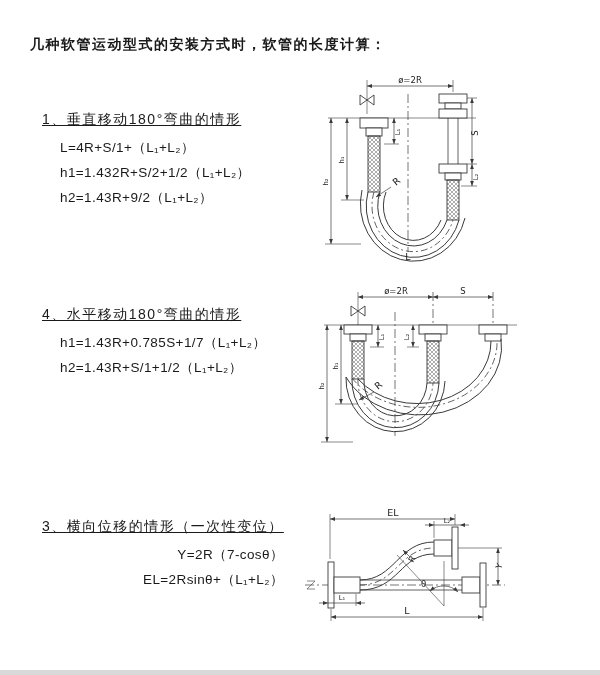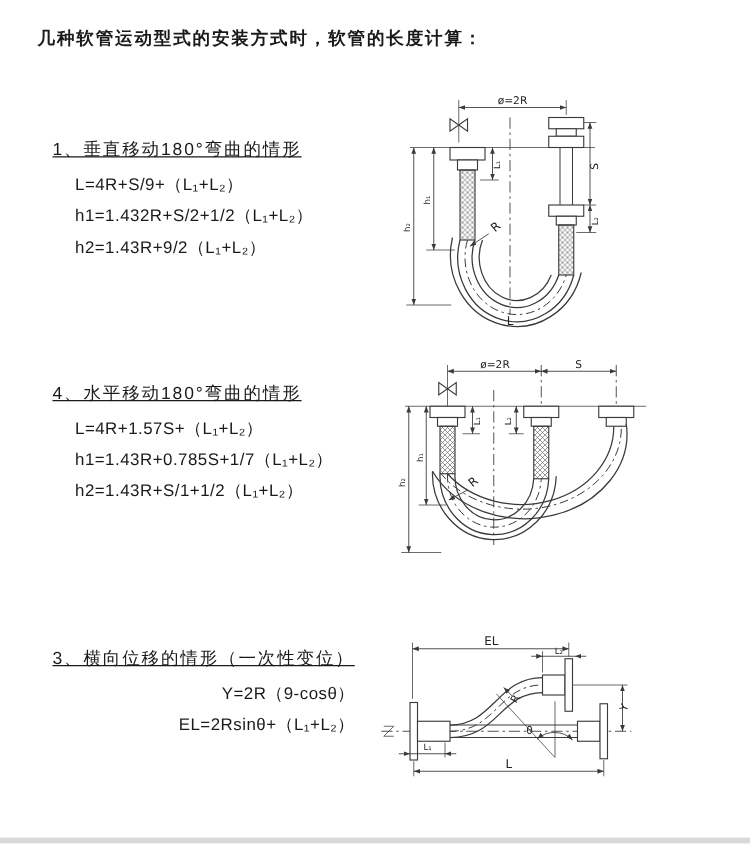--- a/index.html
+++ b/index.html
@@ -1,18 +1,18 @@
 <!DOCTYPE html>
 <html><head>
 <meta charset="utf-8">
 <style>
   html,body{margin:0;padding:0;background:#fff;}
   .page{position:relative;width:600px;height:675px;background:#ffffff;overflow:hidden;
         font-family:"Liberation Sans","DejaVu Sans",sans-serif;color:#1a1a1a;}
-  .title{position:absolute;left:30px;top:22px;font-size:14px;font-weight:bold;letter-spacing:1.5px;}
+  .title{position:absolute;left:30px;top:36px;font-size:14px;font-weight:bold;letter-spacing:1.5px;}
   .section{position:absolute;left:42px;}
   .sec-heading{font-size:14px;line-height:17px;margin:0 0 12px 0;letter-spacing:1.5px;font-weight:normal;text-decoration:underline;}
   .formula{font-size:13.5px;line-height:16px;margin:0 0 9px 18px;letter-spacing:.4px;}
   .diagram{position:absolute;}
   svg{display:block;overflow:visible;}
   svg text{font-family:"DejaVu Sans","Liberation Sans",sans-serif;fill:#222;}
   .ln{stroke:#3a3a3a;stroke-width:.8;fill:none;}
   .wall{stroke:#3a3a3a;stroke-width:1;fill:none;}
   .dim{stroke:#3a3a3a;stroke-width:.7;fill:none;}
   .ext{stroke:#3a3a3a;stroke-width:.6;fill:none;}
@@ -27,35 +27,34 @@
 </style>
 </head>
 <body>
 
 <div class="page">
 
   <div class="title">几种软管运动型式的安装方式时，软管的长度计算：</div>
 
   <div class="section" style="top:111px;">
     <p class="sec-heading">1、垂直移动180°弯曲的情形</p>
-    <p class="formula">L=4R+S/9+（L₁+L₂）</p>
+    <p class="formula">L=4R+S/1+（L₁+L₂）</p>
     <p class="formula">h1=1.432R+S/2+1/2（L₁+L₂）</p>
     <p class="formula">h2=1.43R+9/2（L₁+L₂）</p>
   </div>
 
   <div class="section" style="top:306px;">
     <p class="sec-heading">4、水平移动180°弯曲的情形</p>
-    <p class="formula">L=4R+1.57S+（L₁+L₂）</p>
     <p class="formula">h1=1.43R+0.785S+1/7（L₁+L₂）</p>
     <p class="formula">h2=1.43R+S/1+1/2（L₁+L₂）</p>
   </div>
 
   <div class="section" style="top:518px;text-align:right;">
     <p class="sec-heading">3、横向位移的情形（一次性变位）</p>
-    <p class="formula">Y=2R（9-cosθ）</p>
+    <p class="formula">Y=2R（7-cosθ）</p>
     <p class="formula">EL=2Rsinθ+（L₁+L₂）</p>
   </div>
 
   <div class="diagram" style="left:314px;top:70px;">
     <svg width="272" height="194" viewBox="0 0 272 194">
       <defs>
         <marker id="ar1" viewBox="0 0 10 10" refX="9" refY="5" markerWidth="8" markerHeight="8" orient="auto-start-reverse">
           <path d="M0,1.6 L9,5 L0,8.4 z" fill="#3a3a3a"></path>
         </marker>
         <pattern id="hp1" width="4" height="4" patternUnits="userSpaceOnUse">

